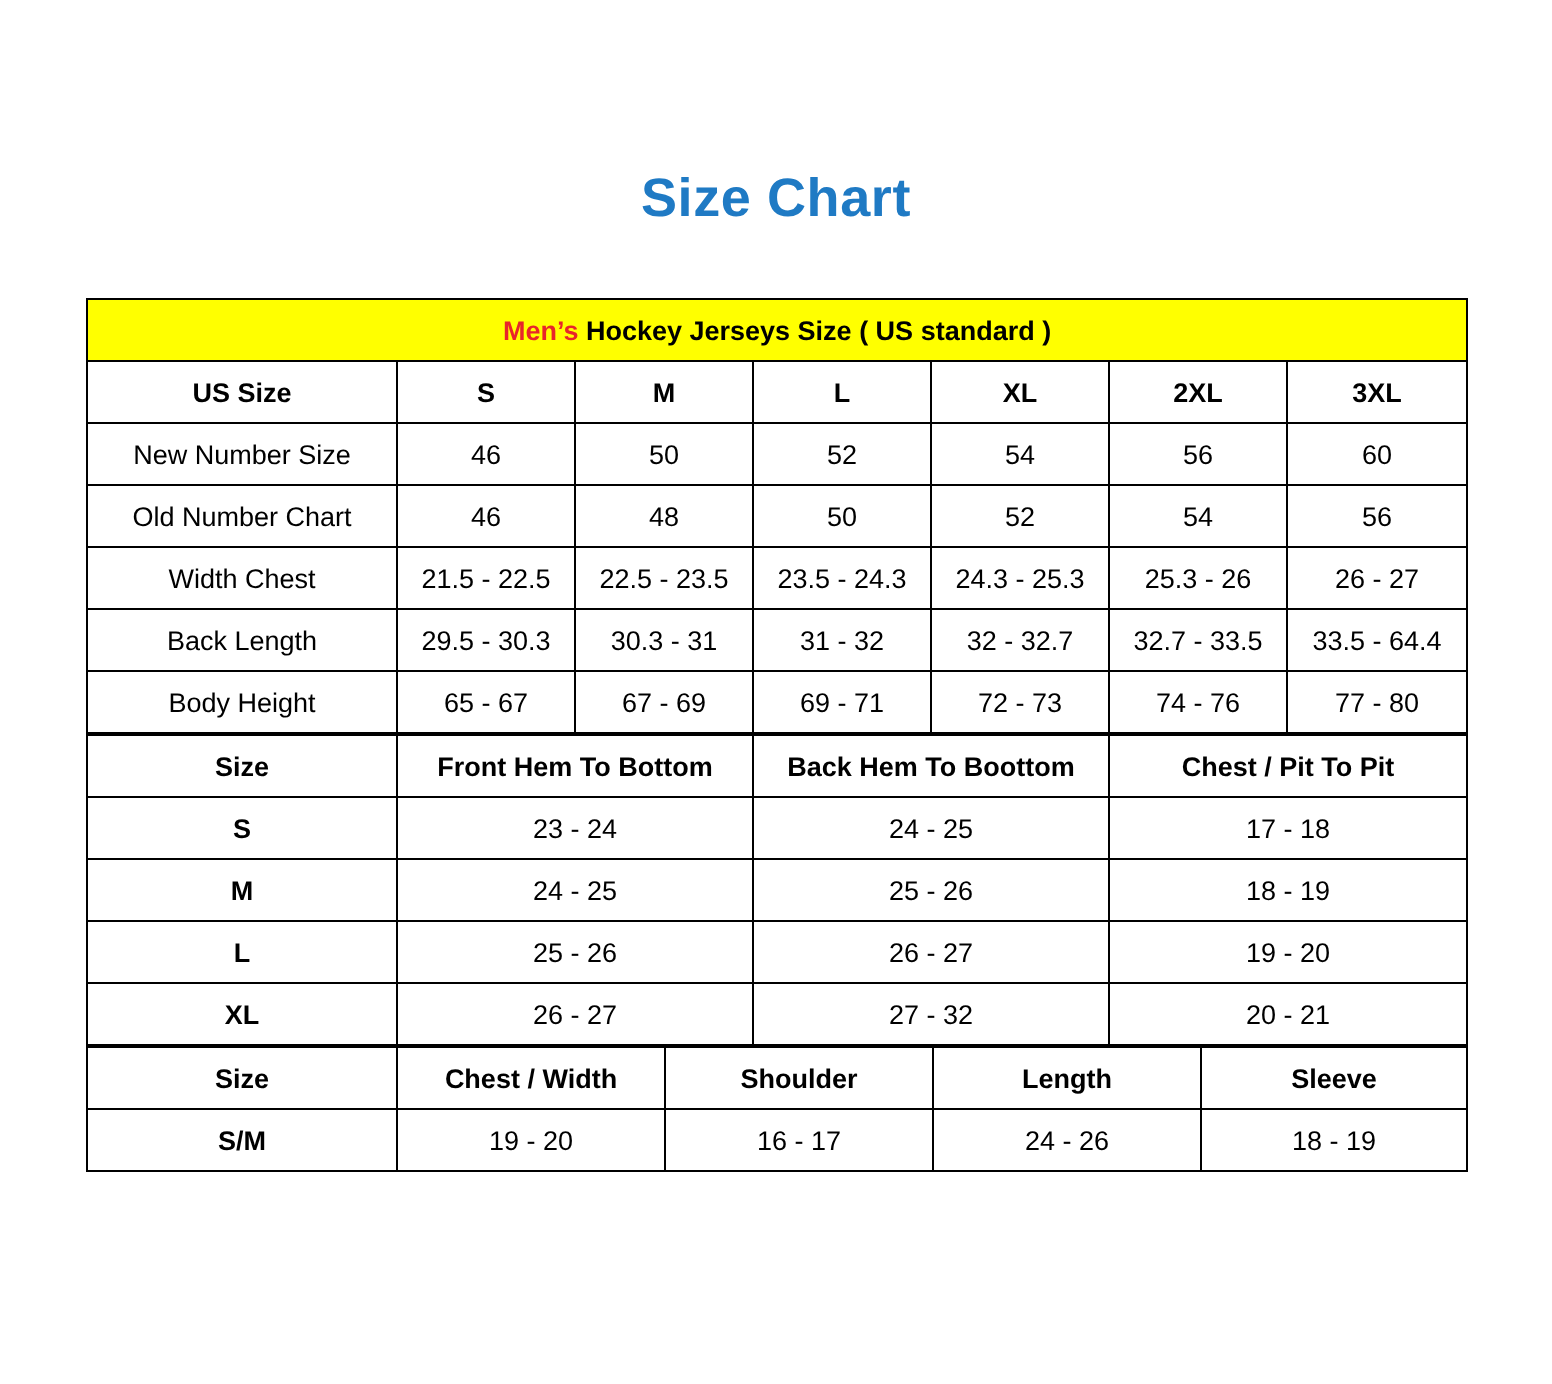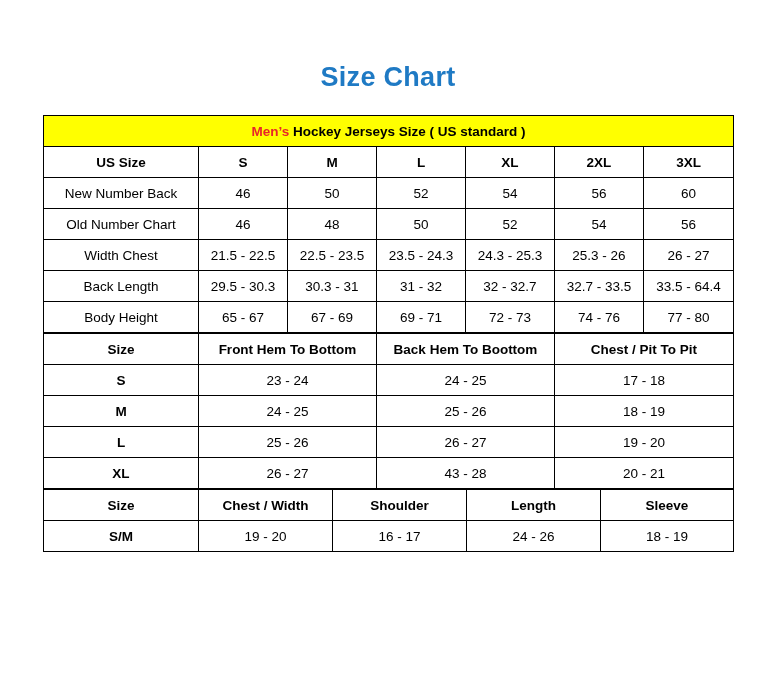--- a/index.html
+++ b/index.html
@@ -17,25 +17,25 @@
     position: relative;
     width: 776px;
     height: 692px;
     box-sizing: border-box;
   }
   .title {
     text-align: center;
     color: #1f7ac4;
     font-size: 27px;
     font-weight: bold;
-    padding-top: 62px;
+    padding-top: 84px;
     letter-spacing: 0.3px;
   }
   .chart-wrap {
-    margin: 22px auto 0 auto;
+    margin: 34px auto 0 auto;
     width: 690px;
   }
   table.size-table {
     border-collapse: collapse;
     width: 100%;
     table-layout: fixed;
   }
   table.size-table td {
     border: 1px solid #000000;
     text-align: center;
@@ -91,21 +91,21 @@
         <tr>
           <td class="col-head">US Size</td>
           <td class="col-head">S</td>
           <td class="col-head">M</td>
           <td class="col-head">L</td>
           <td class="col-head">XL</td>
           <td class="col-head">2XL</td>
           <td class="col-head">3XL</td>
         </tr>
         <tr>
-          <td class="row-head">New Number Back</td>
+          <td class="row-head">New Number Size</td>
           <td>46</td>
           <td>50</td>
           <td>52</td>
           <td>54</td>
           <td>56</td>
           <td>60</td>
         </tr>
         <tr>
           <td class="row-head">Old Number Chart</td>
           <td>46</td>
@@ -173,21 +173,21 @@
         </tr>
         <tr>
           <td class="row-head-bold">L</td>
           <td>25 - 26</td>
           <td>26 - 27</td>
           <td>19 - 20</td>
         </tr>
         <tr>
           <td class="row-head-bold">XL</td>
           <td>26 - 27</td>
-          <td>43 - 28</td>
+          <td>27 - 32</td>
           <td>20 - 21</td>
         </tr>
       </tbody>
     </table>
 
     <table class="size-table">
       <colgroup>
         <col style="width:155px">
         <col style="width:134px">
         <col style="width:134px">

